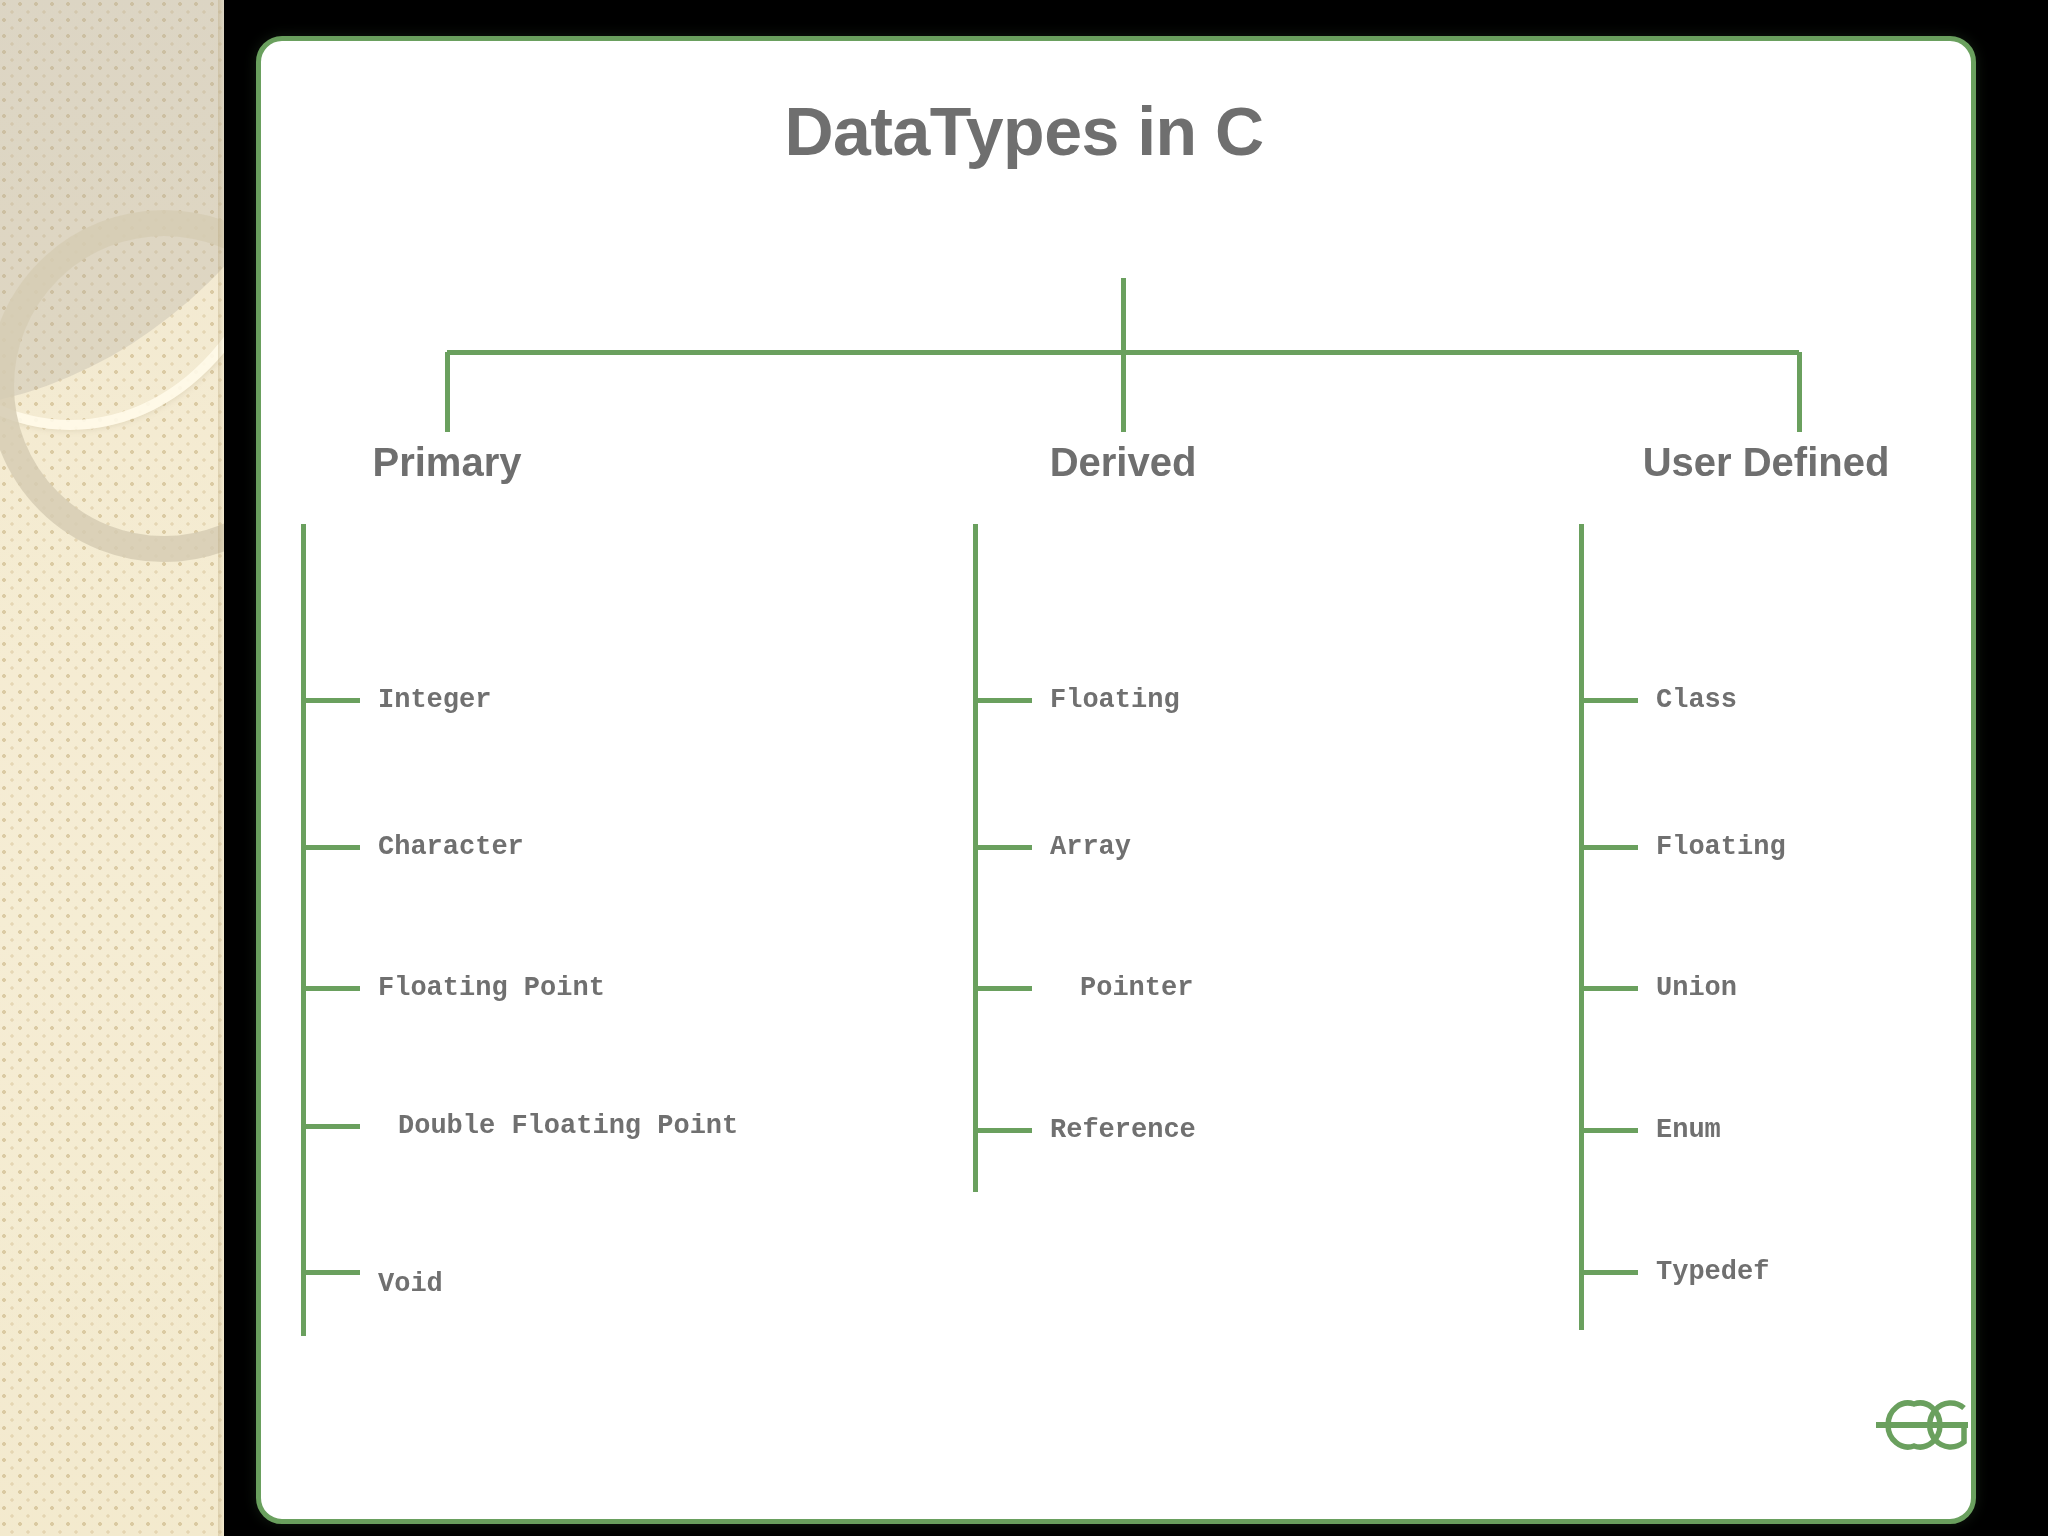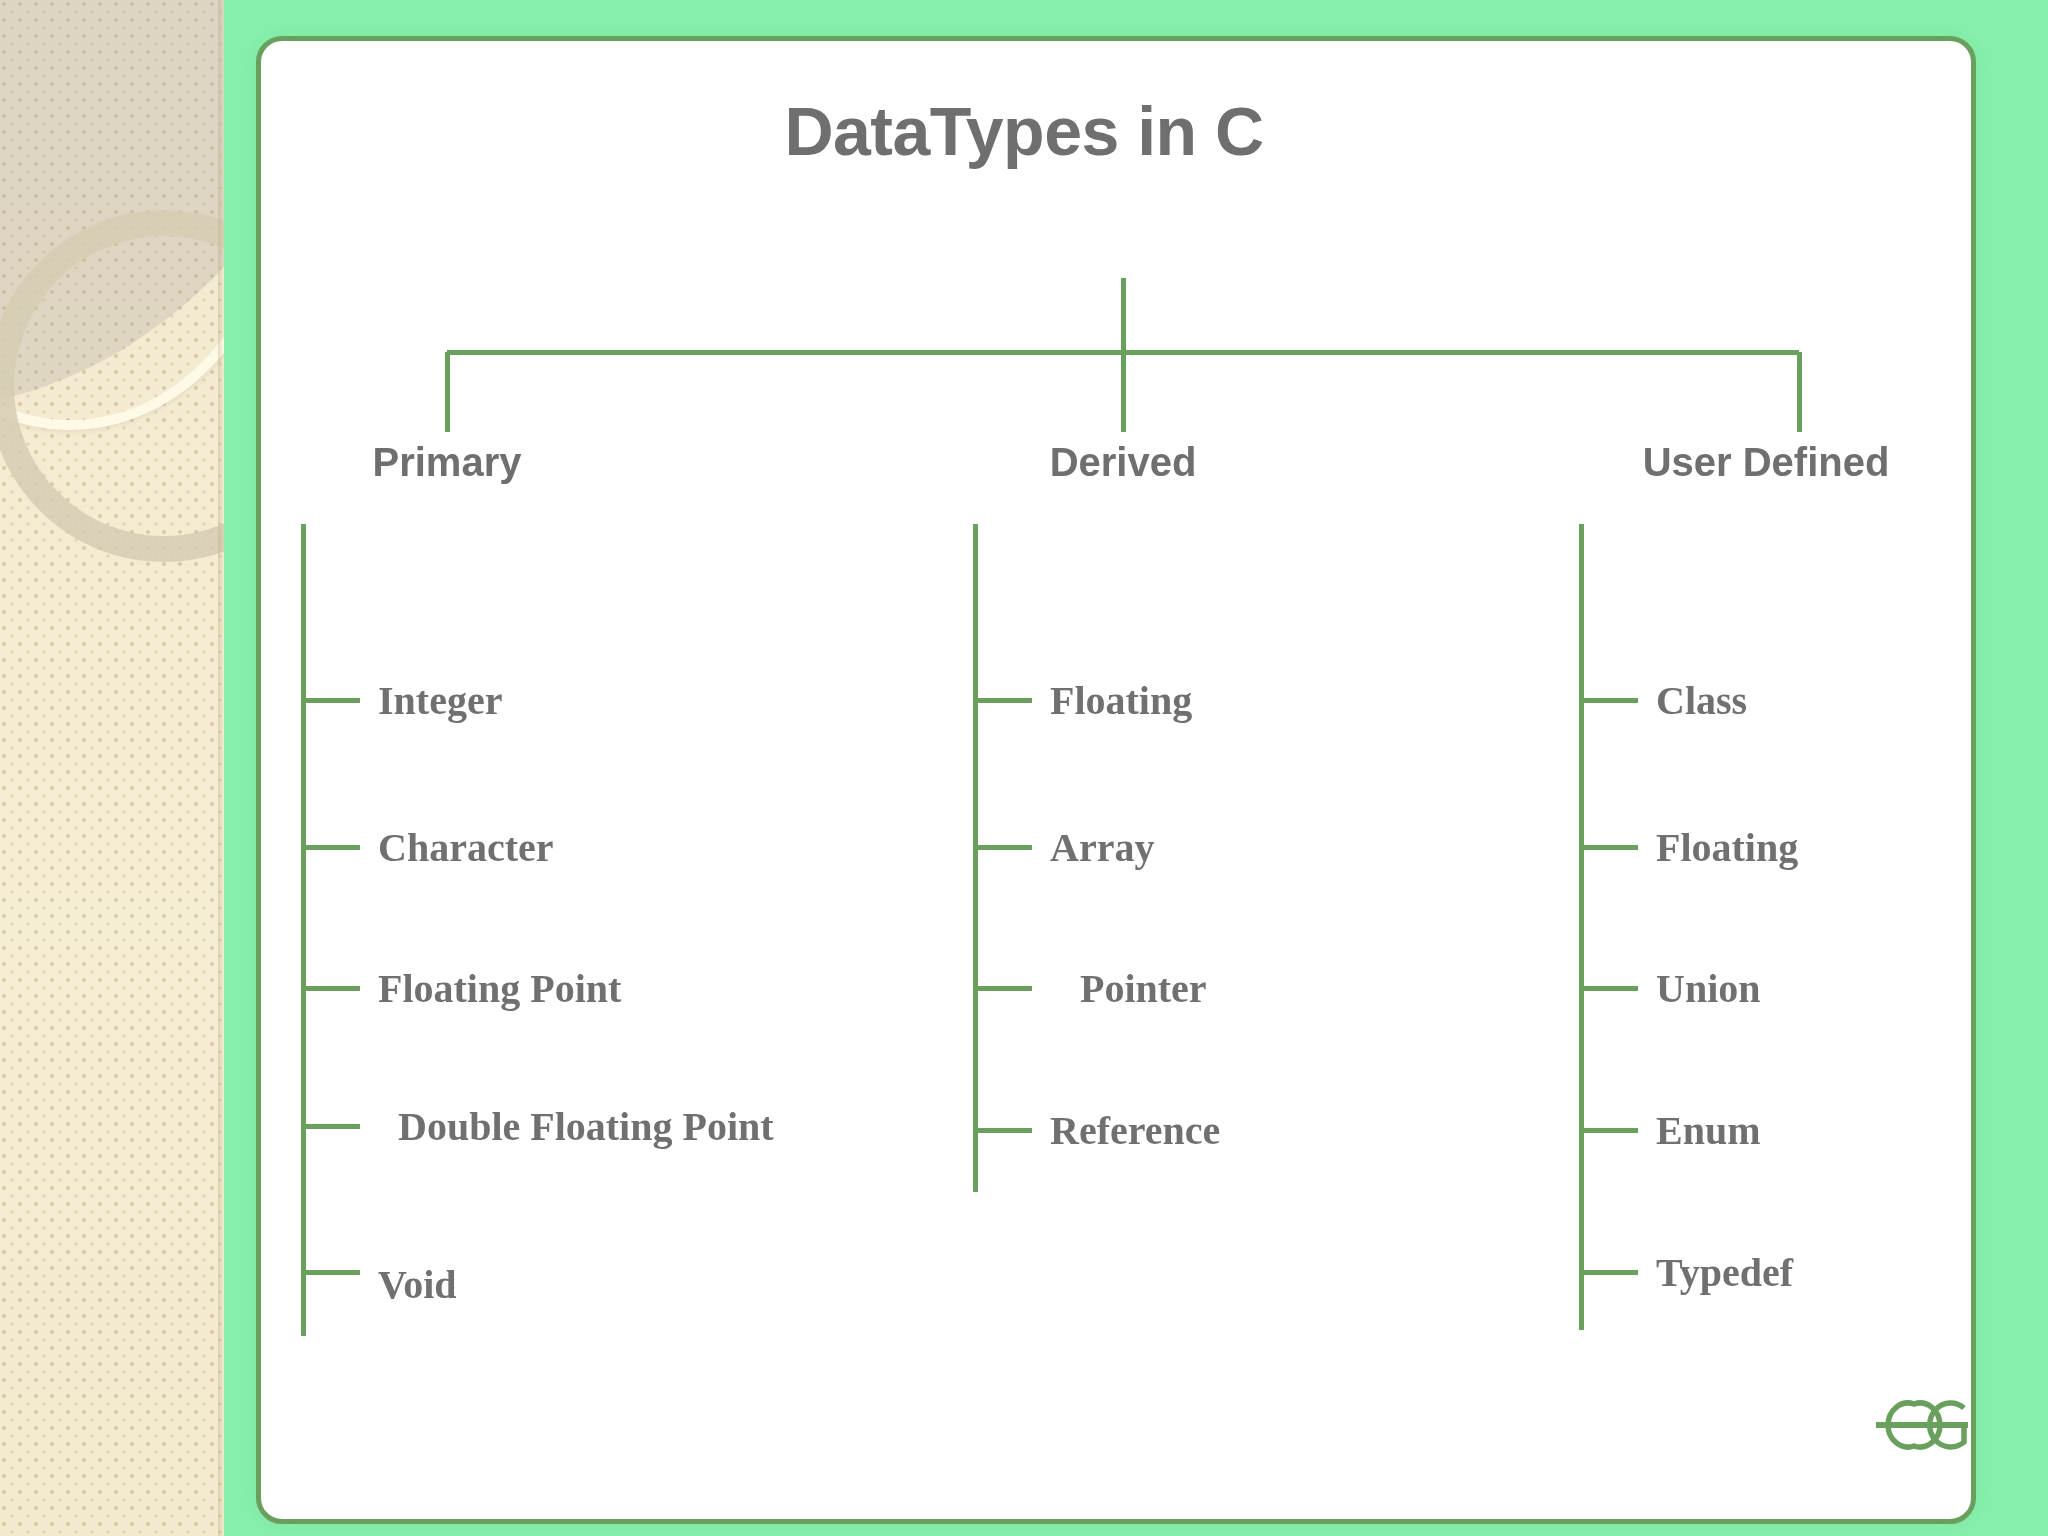--- a/index.html
+++ b/index.html
@@ -12,21 +12,21 @@
     height: 1536px;
     overflow: hidden;
     font-family: "Liberation Sans", sans-serif;
     position: relative;
   }
 
   
   #slide {
     position: absolute;
     inset: 0;
-    background: #86efac;
+    background: #000000;
   }
 
   
   #left-panel {
     position: absolute;
     left: 0;
     top: 0;
     width: 224px;
     height: 1536px;
     overflow: hidden;
@@ -131,26 +131,26 @@
     position: absolute;
     top: 0;
     font-size: 40px;
     font-weight: bold;
     color: #6f6f6f;
     white-space: nowrap;
     transform: translateX(-50%);
   }
   .leaf-label {
     position: absolute;
-    font-size: 40px;
+    font-size: 27px;
     font-weight: bold;
     color: #707070;
     white-space: nowrap;
     transform: translateY(-50%);
-    font-family: Liberation Serif, serif;
+    font-family: Liberation Mono, monospace;
   }
 
   
   #gfg-logo {
     position: absolute;
     right: 64px;
     bottom: 66px;
     width: 120px;
     height: 92px;
   }

